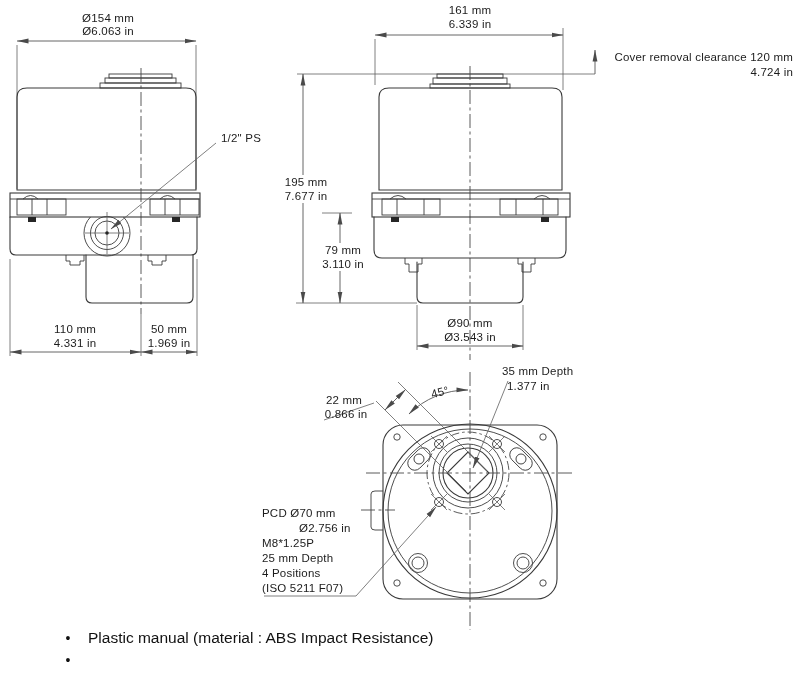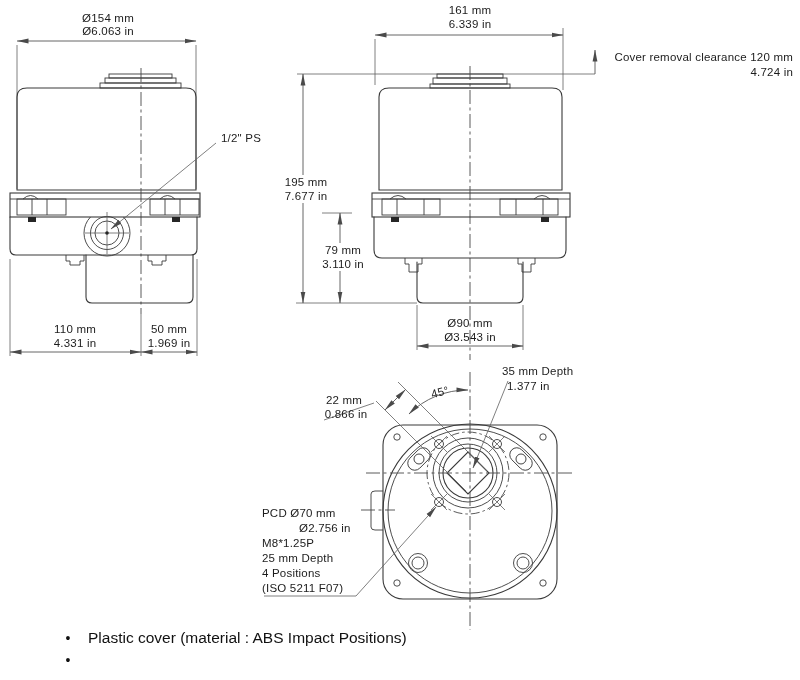--- a/index.html
+++ b/index.html
@@ -228,19 +228,19 @@
       <text x="262" y="577" text-anchor="start">4 Positions</text>
       <text x="262" y="592" text-anchor="start">(ISO 5211 F07)</text>
       <path class="thin" d="M264,596 H356 L436,507" marker-end="url(#arr)"></path>
     </g>
   </g>
 </svg>
 
 <div class="notes">
   <div class="note-row">
     <span class="note-bullet">•</span>
-    <span>Plastic cover (material : ABS Impact Positions)</span>
+    <span>Plastic manual (material : ABS Impact Resistance)</span>
   </div>
   <div class="note-row">
     <span class="note-bullet">•</span>
   </div>
 </div>
 </div>
 
 </body></html>

